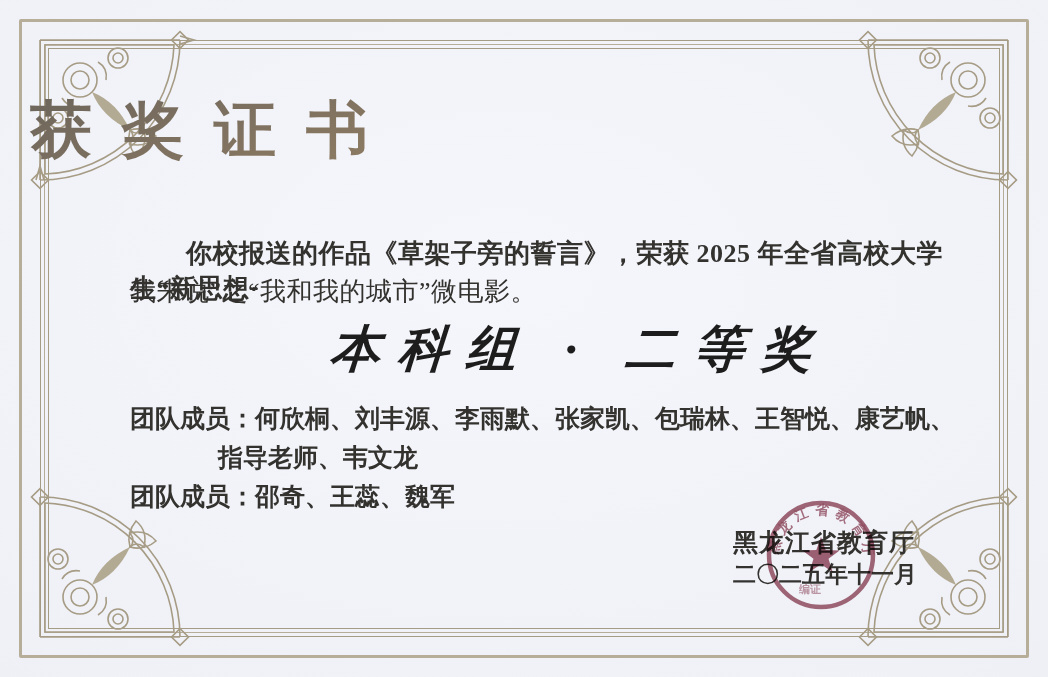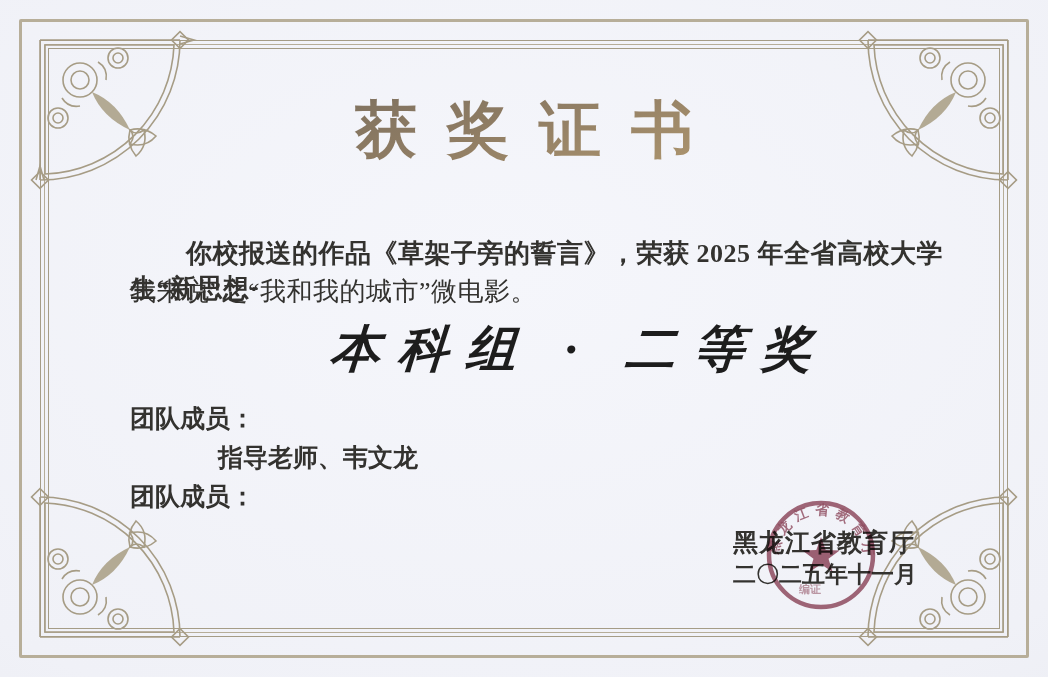--- a/index.html
+++ b/index.html
@@ -27,21 +27,21 @@
   .corner {
     position: absolute; width: 205px; height: 205px;
   }
   .corner.tl { top: 22px; left: 22px; }
   .corner.tr { top: 22px; right: 22px; transform: scaleX(-1); }
   .corner.bl { bottom: 22px; left: 22px; transform: scaleY(-1); }
   .corner.br { bottom: 22px; right: 22px; transform: scale(-1,-1); }
   
   .title {
     position: absolute; top: 88px; left: 0; right: 0;
-    text-align: center;
+    text-align: left;
     font-size: 62px; font-weight: 700;
     letter-spacing: 30px; padding-left: 30px;
     background: linear-gradient(160deg, #6e665c 5%, #8d7b63 45%, #b79d72 80%, #c2a87c 100%);
     -webkit-background-clip: text; background-clip: text;
     color: transparent;
     text-shadow: none;
   }
   .para { position: absolute; left: 130px; right: 84px; color: #33322f; }
   .salutation { top: 196px; font-size: 26px; font-weight: 600; }
   .bodyline1 { top: 236px; font-size: 26px; font-weight: 600; text-indent: 56px; letter-spacing: 0.5px; }
@@ -158,25 +158,27 @@
 
   <div class="title">获奖证书</div>
 
   <div class="para bodyline1">你校报送的作品《草架子旁的誓言》，荣获 2025 年全省高校大学生“新思想·</div>
   <div class="para bodyline2">我来说”之“我和我的城市”微电影。</div>
 
   <div class="award">本科组 · 二等奖</div>
 
   <div class="para team-row1">
     <span class="team-label">团队成员：</span>
+    <span>何欣桐、刘丰源、李雨默、张家凯、包瑞林、王智悦、康艺帆、</span>
   </div>
   <div class="para team-row2">指导老师、韦文龙</div>
 
   <div class="para advisor-row">
     <span class="team-label">团队成员：</span>
+    <span>邵奇、王蕊、魏军</span>
   </div>
 
   <div class="sign-block">
     <div class="issuer">黑龙江省教育厅</div>
     <div class="sign-date">二〇二五年十一月</div>
   </div>
 
   <svg class="seal" viewBox="0 0 116 116">
     <defs>
       <path id="sealArc" d="M 16,70 A 43,43 0 1 1 100,70"></path>

